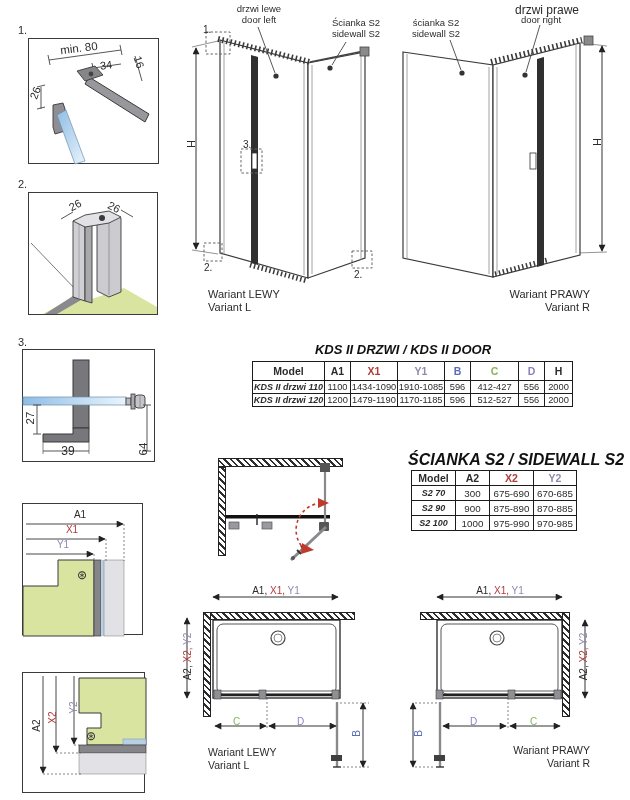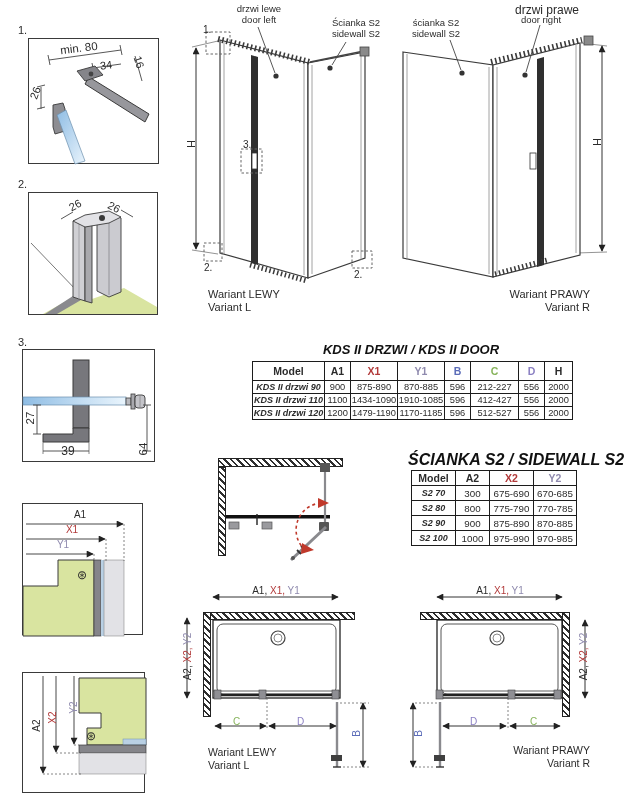--- a/index.html
+++ b/index.html
@@ -174,21 +174,21 @@
   <circle cx="125" cy="73" r="2.6" fill="#333"></circle>
 </svg>
 <span class="lbl ctr" style="left:515px;top:3px;width:52px;font-size:12px">drzwi prawe</span>
 <span class="lbl ctr" style="left:515px;top:14px;width:52px;font-size:9.5px">door right</span>
 <span class="lbl ctr" style="left:410px;top:17px;width:52px;font-size:9.5px">ścianka S2</span>
 <span class="lbl ctr" style="left:410px;top:28px;width:52px;font-size:9.5px">sidewall S2</span>
 <span class="lbl" style="left:593px;top:136px;font-size:11px;transform:rotate(-90deg)">H</span>
 <span class="lbl rgt" style="left:478px;top:288px;width:112px;font-size:11px">Wariant PRAWY</span>
 <span class="lbl rgt" style="left:478px;top:301px;width:112px;font-size:11px">Variant R</span>
 
-<span class="ttl" style="left:252px;top:342px;width:318px;font-size:13px">KDS II DRZWI / KDS II DOOR</span>
+<span class="ttl" style="left:244px;top:342px;width:318px;font-size:13px">KDS II DRZWI / KDS II DOOR</span>
 <table class="spec dtable" style="left:252px;top:361px;width:320px">
   <colgroup>
       <col style="width:72px">
       <col style="width:26px">
       <col style="width:47px">
       <col style="width:47px">
       <col style="width:26px">
       <col style="width:48px">
       <col style="width:26px">
       <col style="width:28px">
@@ -198,30 +198,20 @@
     <th>Model</th>
     <th>A1</th>
     <th class="cX">X1</th>
     <th class="cY">Y1</th>
     <th class="cB">B</th>
     <th class="cC">C</th>
     <th class="cD">D</th>
     <th>H</th>
   </tr>
   <tr>
-    <td class="mcol">KDS II drzwi 90</td>
-        <td>900</td>
-        <td>875-890</td>
-        <td>870-885</td>
-        <td>596</td>
-        <td>212-227</td>
-        <td>556</td>
-        <td>2000</td>
-  </tr>
-  <tr>
     <td class="mcol">KDS II drzwi 110</td>
         <td>1100</td>
         <td>1434-1090</td>
         <td>1910-1085</td>
         <td>596</td>
         <td>412-427</td>
         <td>556</td>
         <td>2000</td>
   </tr>
   <tr>
@@ -250,26 +240,20 @@
     <th style="height:15px">Model</th>
     <th style="height:15px">A2</th>
     <th style="height:15px" class="cX">X2</th>
     <th style="height:15px" class="cY">Y2</th>
   </tr>
   <tr>
         <td class="mcol">S2 70</td>
         <td>300</td>
         <td>675-690</td>
         <td>670-685</td>
-      </tr>
-  <tr>
-        <td class="mcol">S2 80</td>
-        <td>800</td>
-        <td>775-790</td>
-        <td>770-785</td>
       </tr>
   <tr>
         <td class="mcol">S2 90</td>
         <td>900</td>
         <td>875-890</td>
         <td>870-885</td>
       </tr>
   <tr>
         <td class="mcol">S2 100</td>
         <td>1000</td>

